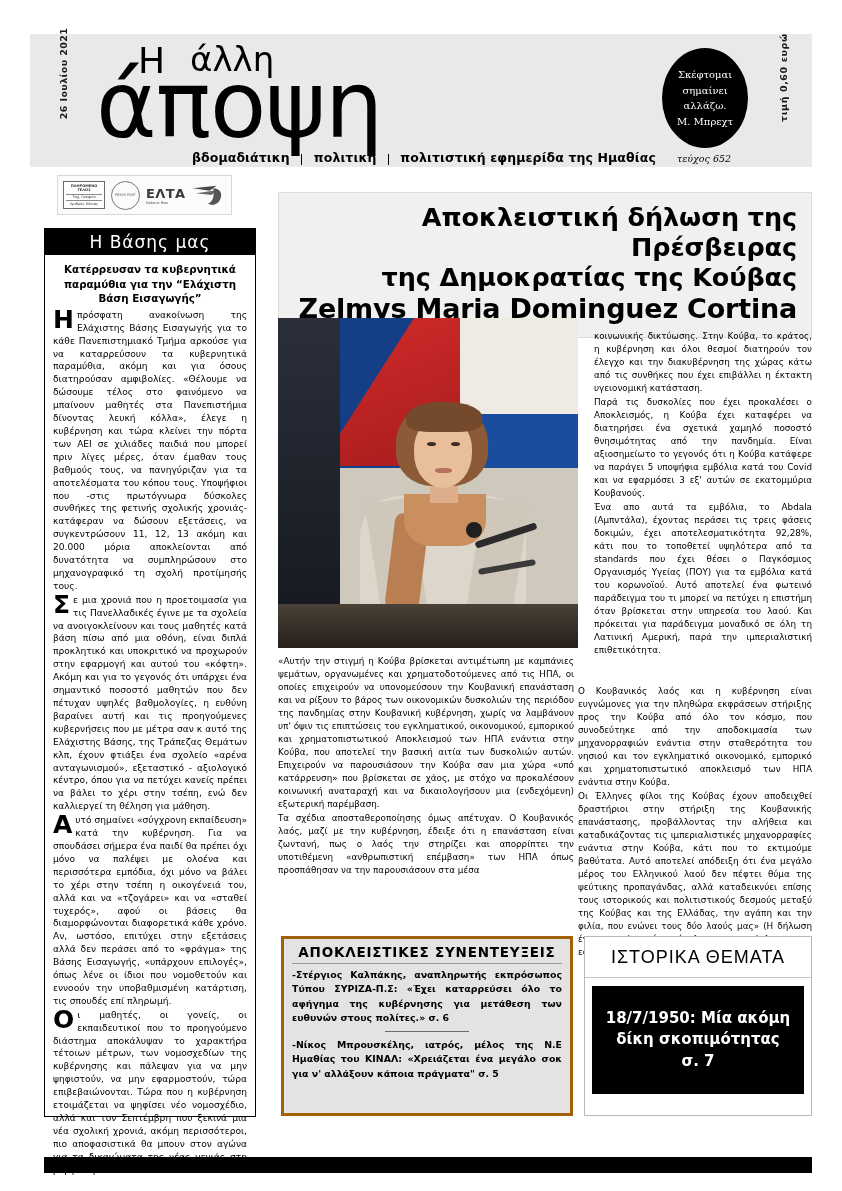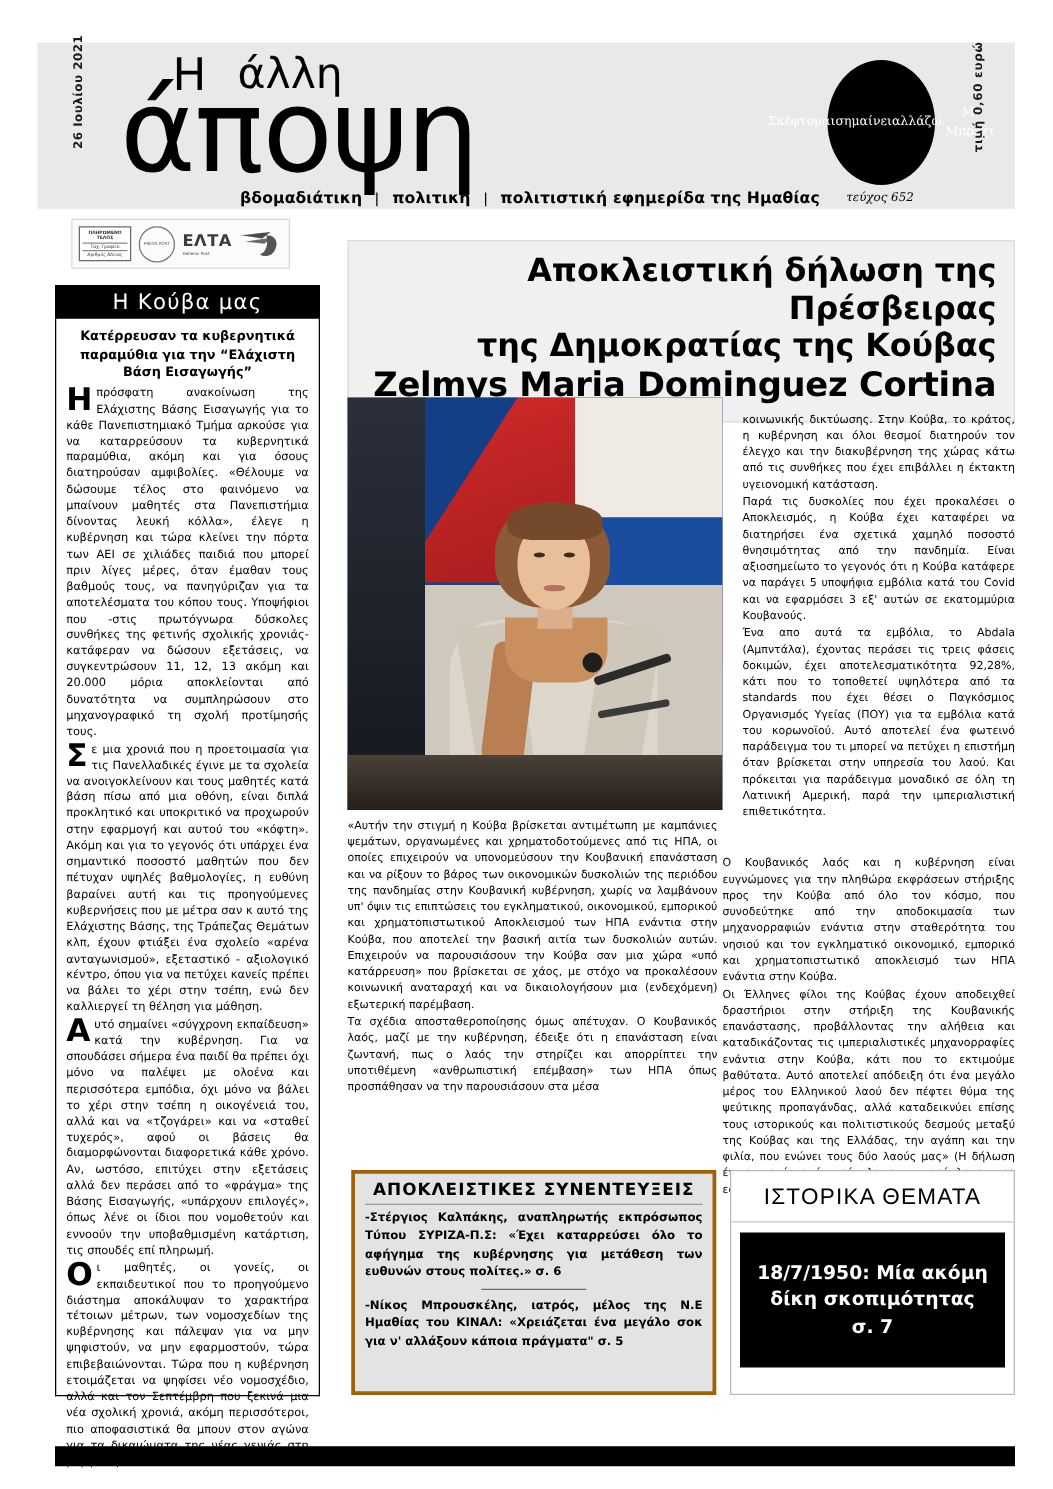--- a/index.html
+++ b/index.html
@@ -50,21 +50,21 @@
   .subline{
     position:absolute;left:162px;top:116px;
     font-size:12.5px;font-weight:bold;letter-spacing:.1px;
   }
   .subline .sep{display:inline-block;width:1px;height:11px;background:#000;
     margin:0 7px -1px 7px;vertical-align:middle;}
   .badge-oval{
     position:absolute;right:64px;top:14px;
     width:86px;height:100px;border-radius:50%;
     background:#000;color:#fff;
-    display:flex;flex-direction:row;align-items:center;justify-content:center;
+    display:flex;flex-direction:column;align-items:center;justify-content:center;
     font-size:10px;line-height:1.55;text-align:center;
     font-family:"DejaVu Serif","Liberation Serif",serif;
   }
   .issue{
     position:absolute;right:60px;top:119px;width:96px;text-align:center;
     font-size:9.5px;font-style:italic;
     font-family:"DejaVu Serif","Liberation Serif",serif;
   }
 
   
@@ -265,21 +265,21 @@
     </div>
     <div class="pl-bird">
       <svg viewBox="0 0 40 28" width="34" height="24" aria-hidden="true">
         <path d="M2 6 L30 3 L22 9 Z" fill="#4a4a4a"></path>
         <path d="M6 12 L32 8 L24 14 Z" fill="#6a6a6a"></path>
         <path d="M26 6 C34 6 38 12 34 20 C31 26 24 27 20 24 C26 22 28 14 26 6 Z" fill="#555"></path>
       </svg>
     </div>
   </div>
 
-  <div class="edi-head">Η Κούβα μας</div>
+  <div class="edi-head">Η Βάσης μας</div>
   <div class="edi-box">
     <div class="edi-title">Κατέρρευσαν τα κυβερνητικά παραμύθια για την “Ελάχιστη Βάση Εισαγωγής”</div>
 
     <p class="edi-p">
       <span class="dropcap">Η</span><span>πρόσφατη ανακοίνωση της Ελάχιστης Βάσης Εισαγωγής για το κάθε Πανεπιστημιακό Τμήμα αρκούσε για να καταρρεύσουν τα κυβερνητικά παραμύθια, ακόμη και για όσους διατηρούσαν αμφιβολίες. «Θέλουμε να δώσουμε τέλος στο φαινόμενο να μπαίνουν μαθητές στα Πανεπιστήμια δίνοντας λευκή κόλλα», έλεγε η κυβέρνηση και τώρα κλείνει την πόρτα των ΑΕΙ σε χιλιάδες παιδιά που μπορεί πριν λίγες μέρες, όταν έμαθαν τους βαθμούς τους, να πανηγύριζαν για τα αποτελέσματα του κόπου τους. Υποψήφιοι που -στις πρωτόγνωρα δύσκολες συνθήκες της φετινής σχολικής χρονιάς- κατάφεραν να δώσουν εξετάσεις, να συγκεντρώσουν 11, 12, 13 ακόμη και 20.000 μόρια αποκλείονται από δυνατότητα να συμπληρώσουν στο μηχανογραφικό τη σχολή προτίμησής τους.</span>
     </p>
     <p class="edi-p">
       <span class="dropcap">Σ</span><span>ε μια χρονιά που η προετοιμασία για τις Πανελλαδικές έγινε με τα σχολεία να ανοιγοκλείνουν και τους μαθητές κατά βάση πίσω από μια οθόνη, είναι διπλά προκλητικό και υποκριτικό να προχωρούν στην εφαρμογή και αυτού του «κόφτη». Ακόμη και για το γεγονός ότι υπάρχει ένα σημαντικό ποσοστό μαθητών που δεν πέτυχαν υψηλές βαθμολογίες, η ευθύνη βαραίνει αυτή και τις προηγούμενες κυβερνήσεις που με μέτρα σαν κ αυτό της Ελάχιστης Βάσης, της Τράπεζας Θεμάτων κλπ, έχουν φτιάξει ένα σχολείο «αρένα ανταγωνισμού», εξεταστικό - αξιολογικό κέντρο, όπου για να πετύχει κανείς πρέπει να βάλει το χέρι στην τσέπη, ενώ δεν καλλιεργεί τη θέληση για μάθηση.</span>
     </p>
     <p class="edi-p">

